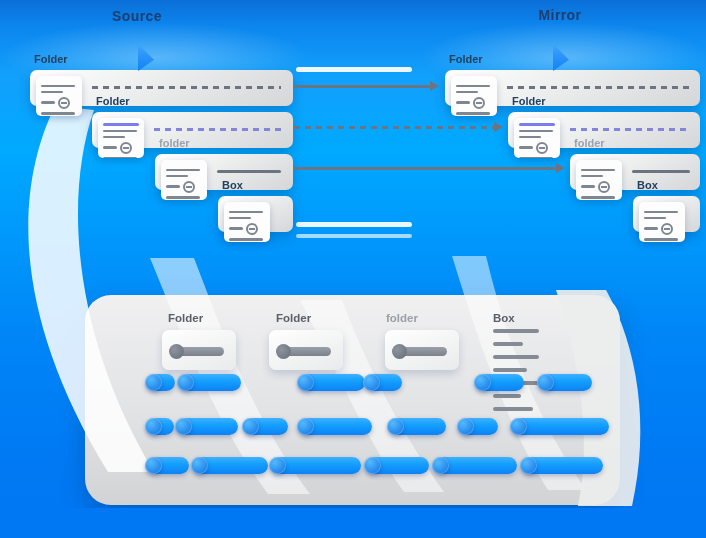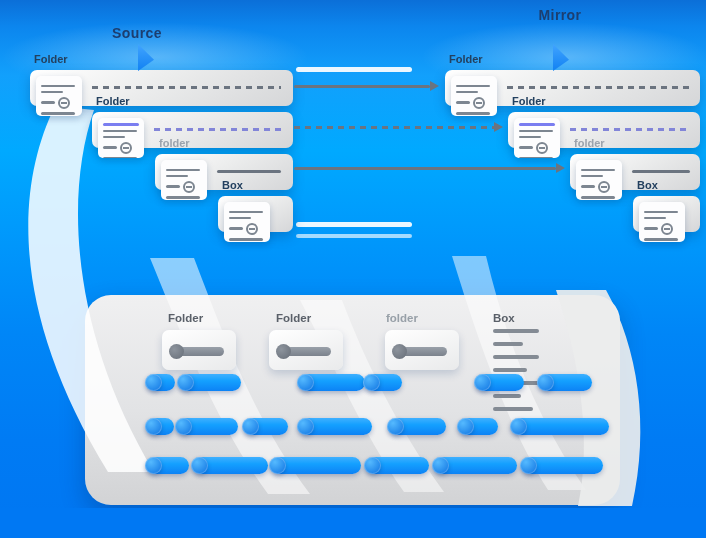--- a/index.html
+++ b/index.html
@@ -51,21 +51,21 @@
     font-size:15px;font-weight:bold;color:#1a4687;letter-spacing:.4px;}
 </style>
 </head>
 <body>
 
 <div id="canvas">
 
   <div class="glow" style="left:0;top:22px;width:310px;height:70px;"></div>
   <div class="glow" style="left:420px;top:22px;width:290px;height:70px;"></div>
 
-  <div class="ttl" style="left:67px;top:25px;width:140px;">Source</div>
+  <div class="ttl" style="left:67px;top:8px;width:140px;">Source</div>
   <div class="ttl" style="left:490px;top:7px;width:140px;">Mirror</div>
 
   <svg id="swooshes" width="706" height="538" viewBox="0 0 706 538">
     <path d="M55,106 C14,190 12,315 108,472 L154,472 C72,335 64,196 94,110 Z" fill="#ffffff" fill-opacity="0.85"></path>
     <path d="M150,258 C186,346 218,426 268,494 L310,494 C252,416 224,336 194,258 Z" fill="#ffffff" fill-opacity="0.55"></path>
     <path d="M300,300 C332,362 362,432 404,492 L444,492 C396,426 364,358 342,300 Z" fill="#ffffff" fill-opacity="0.50"></path>
     <path d="M452,256 C476,334 506,424 548,490 L586,490 C540,424 508,348 486,256 Z" fill="#ffffff" fill-opacity="0.50"></path>
     <path d="M556,290 C580,362 592,442 578,506 L632,506 C650,426 638,348 606,290 Z" fill="#eceded" fill-opacity="0.92"></path>
   </svg>
 

